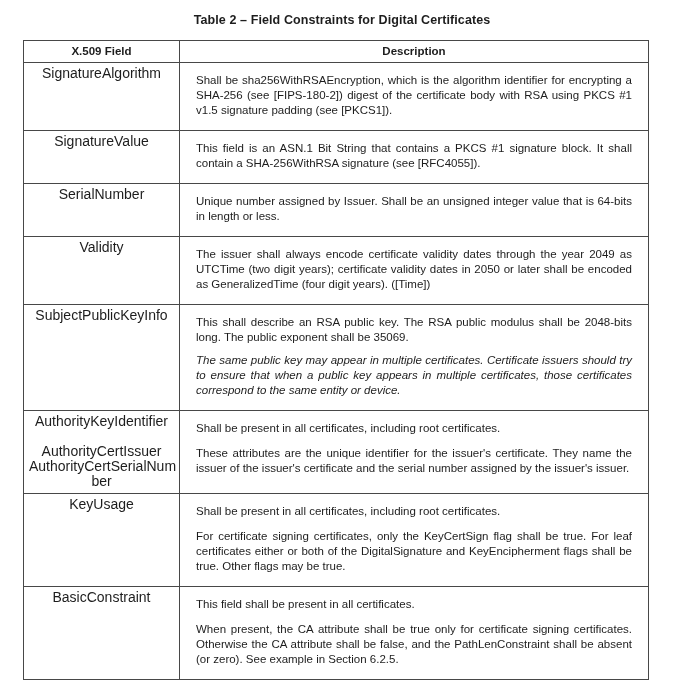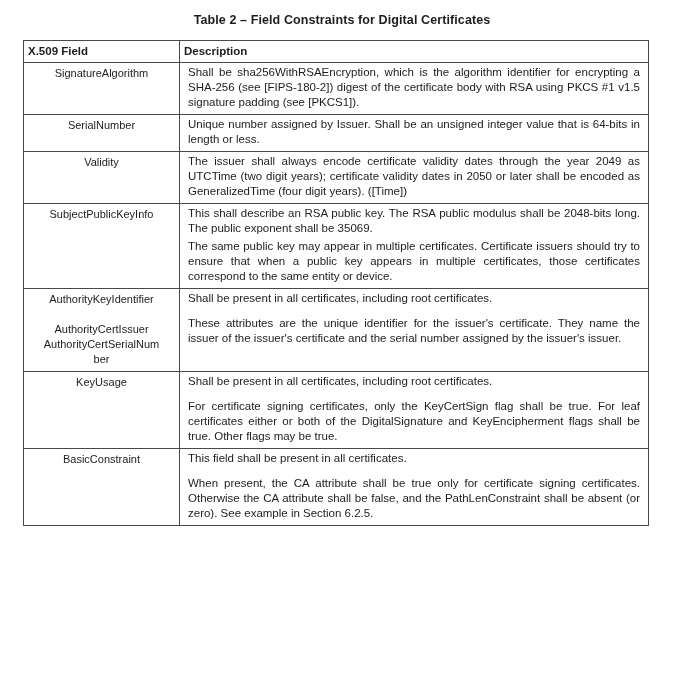--- a/index.html
+++ b/index.html
@@ -34,42 +34,42 @@
     width: 625px;
     margin: 13px 0 0 23px;
   }
   th, td {
     border: 1px solid var(--border);
     vertical-align: top;
   }
   th {
     font-size: 11.5px;
     font-weight: bold;
-    text-align: left;
+    text-align: center;
     padding: 3px 4px;
     line-height: 15px;
   }
   col.col-field { width: 156px; }
   col.col-desc  { width: 469px; }
   td.field {
-    font-size: 11px;
+    font-size: 14px;
     line-height: 15px;
     text-align: center;
     white-space: pre-line;
     padding: 3px 5px 4px;
   }
   td.desc {
     font-size: 11.5px;
     line-height: 15px;
     text-align: justify;
     padding: 2px 8px 4px;
   }
-  td.desc p { margin: 0; }
+  td.desc p { margin: 8px; }
   td.desc p + p { margin-top: 10px; }
-  td.desc.gap-small p + p { margin-top: 3px; }
+  td.desc.gap-small p + p { margin-top: 3px; font-style: italic; }
 </style>
 </head>
 <body>
 
 <div class="page">
 
   <h1 class="title">Table 2 – Field Constraints for Digital Certificates</h1>
 
   <table class="constraints">
     <colgroup>
@@ -80,20 +80,26 @@
       <tr>
         <th>X.509 Field</th>
         <th>Description</th>
       </tr>
     </thead>
     <tbody>
         <tr>
           <td class="field">SignatureAlgorithm</td>
           <td class="desc">
             <p>Shall be sha256WithRSAEncryption, which is the algorithm identifier for encrypting a SHA-256 (see [FIPS-180-2]) digest of the certificate body with RSA using PKCS #1 v1.5 signature padding (see [PKCS1]).</p>
+          </td>
+        </tr>
+        <tr>
+          <td class="field">SignatureValue</td>
+          <td class="desc">
+            <p>This field is an ASN.1 Bit String that contains a PKCS #1 signature block. It shall contain a SHA-256WithRSA signature (see [RFC4055]).</p>
           </td>
         </tr>
         <tr>
           <td class="field">SerialNumber</td>
           <td class="desc">
             <p>Unique number assigned by Issuer. Shall be an unsigned integer value that is 64-bits in length or less.</p>
           </td>
         </tr>
         <tr>
           <td class="field">Validity</td>

